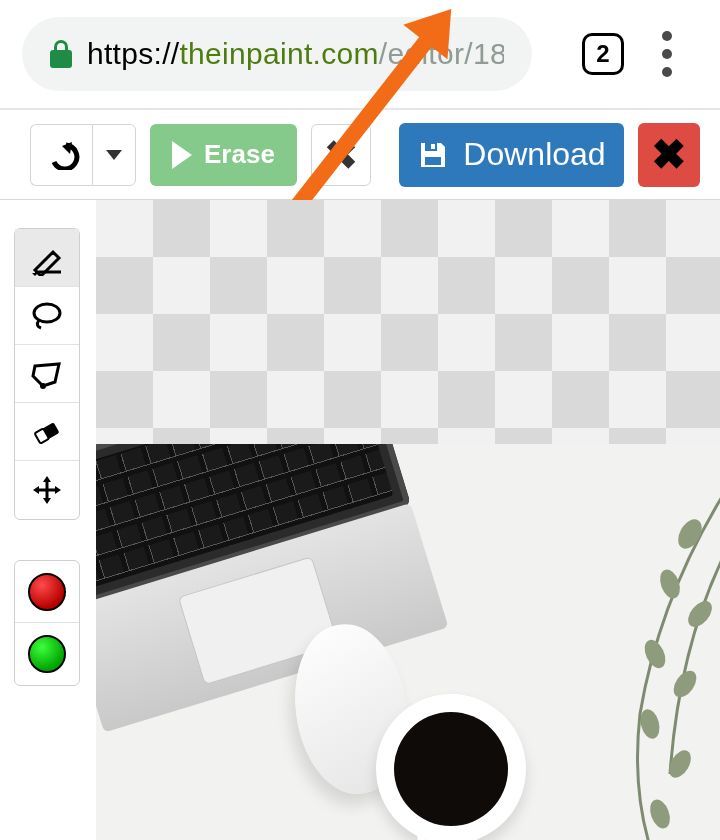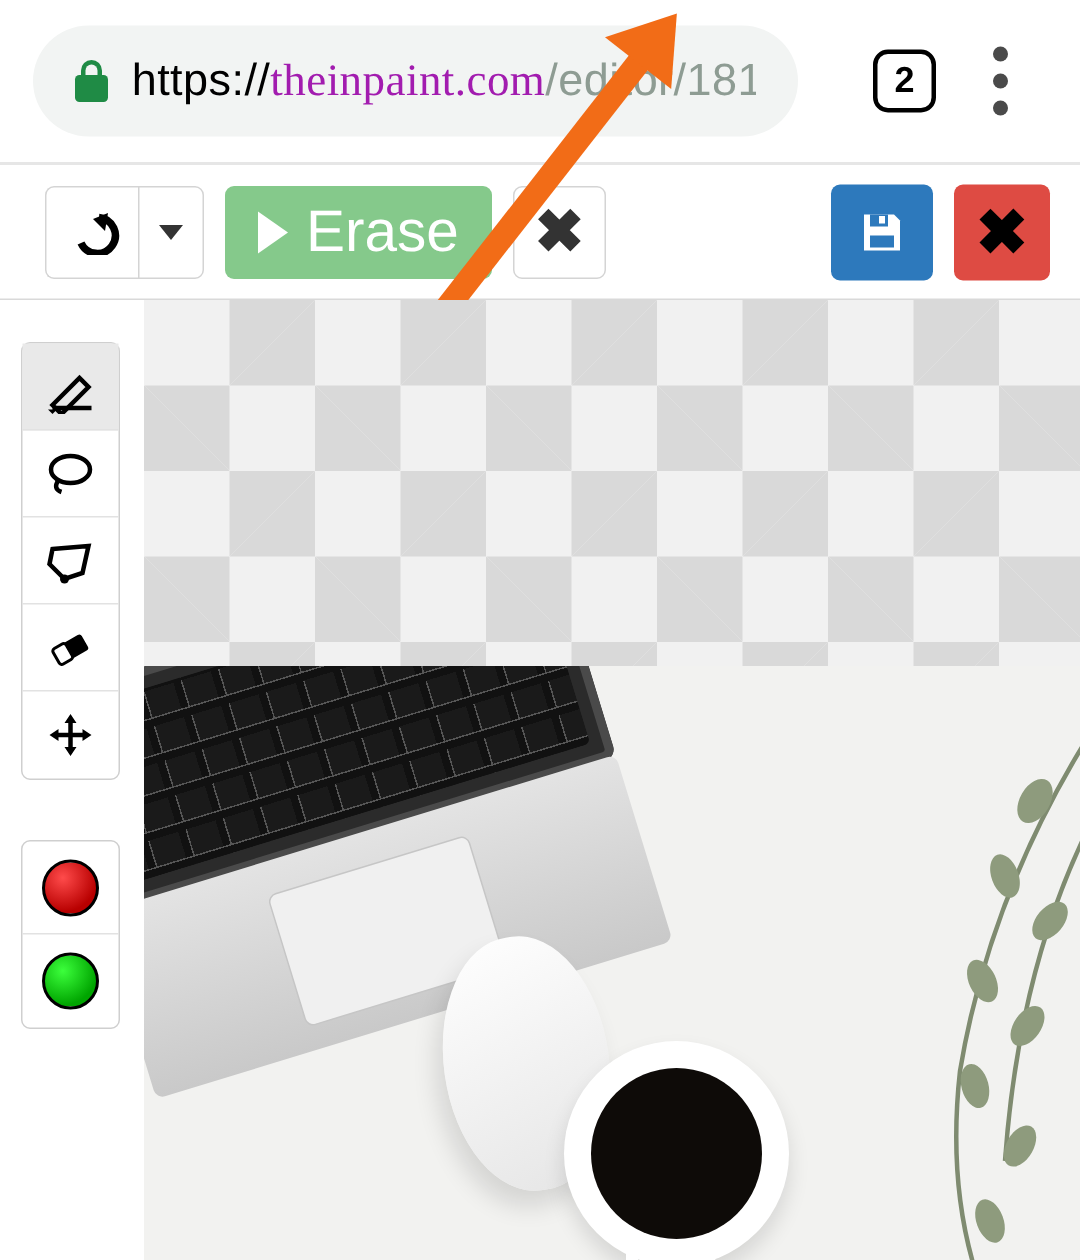--- a/index.html
+++ b/index.html
@@ -6,38 +6,38 @@
   html, body { width: 720px; height: 840px; background: #fff; font-family: Arial, Helvetica, sans-serif; overflow: hidden; }
 
   
   .browser-bar { height: 108px; width: 100%; display: flex; align-items: center; padding: 0 22px; }
   .addr-pill { flex: 0 0 auto; width: 510px; height: 74px; background: #f2f4f3; border-radius: 40px; display: flex; align-items: center; padding: 0 28px; gap: 16px; }
   .lock-block { width: 22px; height: 28px; position: relative; }
   .lock-body { position: absolute; bottom: 0; width: 22px; height: 18px; background: #1f8b45; border-radius: 3px; }
   .lock-shackle { position: absolute; top: 0; left: 4px; width: 14px; height: 14px; border: 3px solid #1f8b45; border-bottom: none; border-radius: 8px 8px 0 0; }
   .url { font-size: 30px; letter-spacing: 0.3px; white-space: nowrap; overflow: hidden; }
   .url .scheme { color: #000000; }
-  .url .host   { color: #a21caf; font-family: Liberation Serif, serif; }
+  .url .host   { color: #4d7c0f; }
   .url .path   { color: #8e9c93; }
   .tab-count { margin-left: 50px; width: 42px; height: 42px; border: 3px solid #000; border-radius: 10px; display: flex; align-items: center; justify-content: center; font-size: 24px; font-weight: 700; }
   .kebab { margin-left: 38px; display: flex; flex-direction: column; gap: 8px; }
   .kebab span { width: 10px; height: 10px; background: #4a4a4a; border-radius: 50%; }
 
   .browser-sep { height: 2px; background: #e6e6e6; }
 
   
   .toolbar { height: 90px; border-bottom: 1px solid #d9d9d9; display: flex; align-items: center; padding: 0 20px 0 30px; gap: 14px; }
   .btn { display: flex; align-items: center; justify-content: center; border-radius: 6px; cursor: pointer; }
   .undo-split { display: flex; }
   .undo-split .seg { height: 62px; background: #fff; border: 1px solid #d4d4d4; display:flex; align-items:center; justify-content:center; }
   .undo-split .seg.left  { width: 62px; border-right: none; border-radius: 6px 0 0 6px; }
   .undo-split .seg.right { width: 44px; border-radius: 0 6px 6px 0; }
   .caret-down { width: 0; height: 0; border-left: 8px solid transparent; border-right: 8px solid transparent; border-top: 10px solid #333; }
 
-  .erase-btn { height: 62px; padding: 0 22px; background: #85c98b; color: #fff; font-size: 39px; gap: 12px; }
+  .erase-btn { height: 62px; padding: 0 22px; background: #85c98b; color: #fff; font-size: 26px; gap: 12px; font-weight: bold; }
   .erase-btn .play { width: 0; height: 0; border-top: 14px solid transparent; border-bottom: 14px solid transparent; border-left: 20px solid #fff; }
 
   .x-btn { width: 62px; height: 62px; background:#fff; border:1px solid #d4d4d4; }
   .x-glyph { font-size: 40px; font-weight: 900; color:#333; line-height: 1; }
 
   .spacer { flex: 1 1 auto; }
 
   .download-btn { height: 64px; padding: 0 18px; background: #2d79bc; color:#fff; font-size: 32px; gap: 14px; }
   .save-ic svg { display:block; }
 
@@ -154,20 +154,21 @@
 
   <div class="btn download-btn">
     <span class="save-ic">
       <svg width="32" height="32" viewBox="0 0 32 32">
           <path fill="#fff" d="M4 4h20l4 4v20H4z"></path>
           <path fill="#2d79bc" d="M8 4h12v8H8z"></path>
           <rect fill="#2d79bc" x="8" y="18" width="16" height="8"></rect>
           <rect fill="#fff" x="14" y="5" width="4" height="5"></rect>
         </svg>
     </span>
+    <span>Download</span>
   </div>
 
   <div class="btn close-red">
     <span class="x-glyph">✖</span>
   </div>
 </div>
 
 <div class="workspace">
 
   <div class="arrow">

